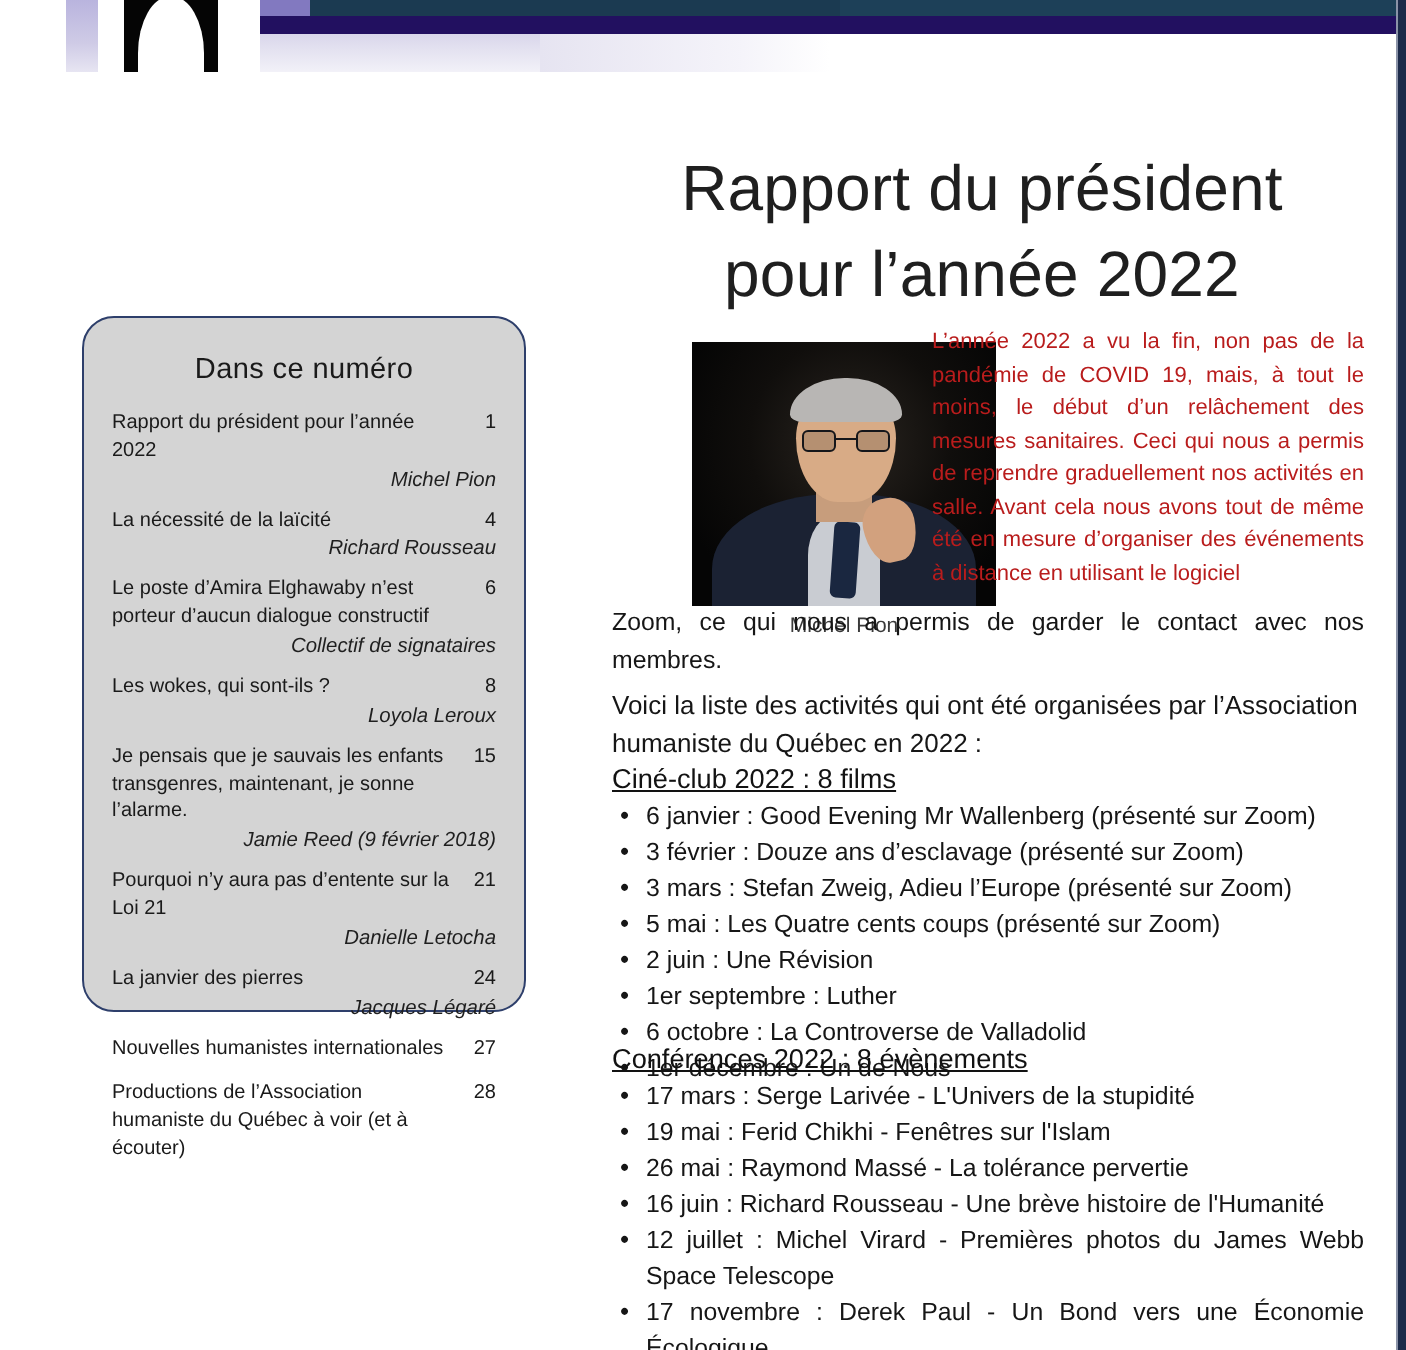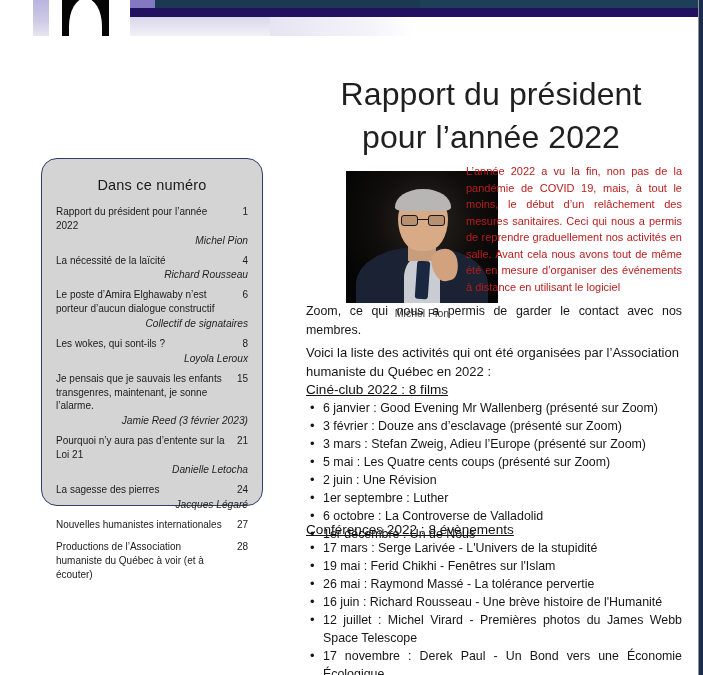--- a/index.html
+++ b/index.html
@@ -372,34 +372,34 @@
       <span class="p">8</span>
     </div>
     <div class="toc-author">Loyola Leroux</div>
   </div>
 
   <div class="toc-entry">
     <div class="toc-line">
       <span class="t">Je pensais que je sauvais les enfants transgenres, maintenant, je sonne l’alarme.</span>
       <span class="p">15</span>
     </div>
-    <div class="toc-author">Jamie Reed (3 février 2023)</div>
+    <div class="toc-author">Jamie Reed (9 février 2018)</div>
   </div>
 
   <div class="toc-entry">
     <div class="toc-line">
       <span class="t">Pourquoi n’y aura pas d’entente sur la Loi 21</span>
       <span class="p">21</span>
     </div>
     <div class="toc-author">Danielle Letocha</div>
   </div>
 
   <div class="toc-entry">
     <div class="toc-line">
-      <span class="t">La sagesse des pierres</span>
+      <span class="t">La janvier des pierres</span>
       <span class="p">24</span>
     </div>
     <div class="toc-author">Jacques Légaré</div>
   </div>
 
   <div class="toc-entry noauthor">
     <div class="toc-line">
       <span class="t">Nouvelles humanistes internationales</span>
       <span class="p">27</span>
     </div>

